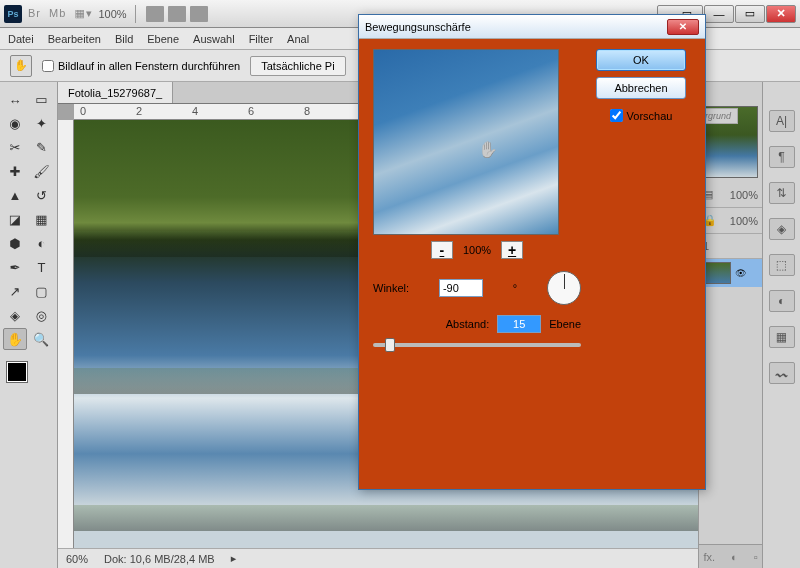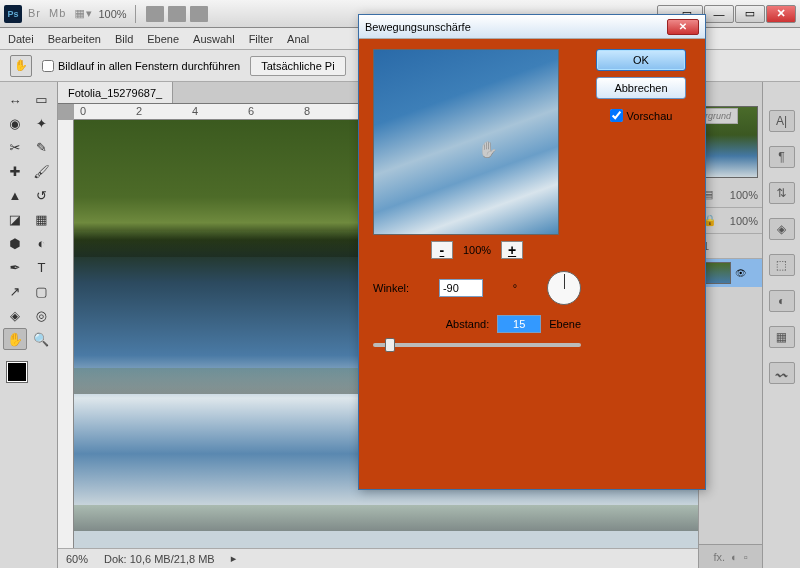--- a/index.html
+++ b/index.html
@@ -38,21 +38,21 @@
 .canvas{flex:1;background:linear-gradient(to bottom,#3b5a1f 0%,#4d6b28 18%,#6f8a3e 24%,#1f2e12 28%,#2c4a5f 38%,#4a7aa5 55%,#dde6eb 65%,#5a88b0 78%,#c8d4db 90%);position:relative;filter:blur(.4px)}
 .canvas::before{content:"";position:absolute;inset:0;background:repeating-linear-gradient(to bottom,transparent 0,transparent 26%,rgba(80,110,50,.25) 26%,rgba(20,30,15,.4) 32%,transparent 32%)}
 .status{height:20px;background:#e4e4e4;border-top:1px solid #aaa;display:flex;align-items:center;padding:0 8px;gap:16px;font-size:10px;color:#444}
 .right-panels{width:38px;background:#d5d5d5;border-left:1px solid #999;display:flex;flex-direction:column;padding:28px 4px 4px;gap:14px;align-items:center}
 .panel-ic{width:26px;height:22px;background:#c8c8c8;border:1px solid #999;border-radius:2px;display:flex;align-items:center;justify-content:center;font-size:12px;color:#555}
 .side-col{width:64px;background:#cfcfcf;border-left:1px solid #999;display:flex;flex-direction:column}
 .mini-img{height:72px;margin:24px 4px 4px;background:linear-gradient(#4a6b2a 0%,#3b5822 40%,#4478a4 70%,#cad5db 100%);border:1px solid #666}
 .side-tab{padding:6px 4px;border-bottom:1px solid #aaa;font-size:10px;color:#555;display:flex;justify-content:space-between;align-items:center}
 .layer-row{display:flex;align-items:center;padding:3px 4px;background:#8ab8e8;gap:4px}
 .layer-thumb{width:28px;height:22px;background:linear-gradient(#4a6b2a,#4478a4);border:1px solid #666}
-.panel-foot{margin-top:auto;height:24px;background:#c4c4c4;border-top:1px solid #999;display:flex;align-items:center;justify-content:center;gap:6px;font-size:10px;color:#777}
+.panel-foot{margin-top:auto;height:24px;background:#c4c4c4;border-top:1px solid #999;display:flex;align-items:center;justify-content:center;gap:16px;font-size:10px;color:#777}
 .dialog{position:absolute;top:14px;left:358px;width:348px;height:476px;background:#c2410c;border:1px solid #3a6ea5;box-shadow:2px 2px 10px rgba(0,0,0,.3);z-index:100}
 .dlg-title{height:24px;background:linear-gradient(#fff,#d4e4f4);display:flex;align-items:center;padding:0 6px;border-bottom:1px solid #aaa}
 .dlg-close{margin-left:auto;width:32px;height:16px;background:linear-gradient(#e88,#c33);border:1px solid #922;border-radius:2px;color:#fff;display:flex;align-items:center;justify-content:center;font-weight:bold;font-size:10px}
 .dlg-body{padding:10px 14px;display:flex;gap:10px}
 .preview-col{flex:1}
 .preview{width:186px;height:186px;border:1px solid #666;background:linear-gradient(160deg,#2a6aa8 0%,#3d7fb8 30%,#a8c4d8 50%,#6a9ec8 65%,#d8e4ec 80%,#4a88b8 100%);position:relative;cursor:grab}
 .preview::after{content:"✋";position:absolute;top:90px;left:104px;font-size:16px;filter:grayscale(1)}
 .zoom-row{display:flex;align-items:center;justify-content:center;gap:10px;margin-top:6px}
 .zb{width:22px;height:18px;border:1px solid #888;background:#f6f6f6;display:flex;align-items:center;justify-content:center;font-size:14px;font-weight:bold;text-decoration:underline}
 .params{margin-top:12px}
@@ -149,21 +149,21 @@
         <span style="left:118px">4</span>
         <span style="left:174px">6</span>
         <span style="left:230px">8</span>
     </div>
     <div class="canvas-body">
       <div class="ruler-v"></div>
       <div class="canvas"></div>
     </div>
     <div class="status">
       <span>60%</span>
-      <span>Dok: 10,6 MB/21,8 MB</span>
+      <span>Dok: 10,6 MB/28,4 MB</span>
       <span>▸</span>
     </div>
   </div>
 
   <div class="side-col">
     <div class="mini-img"></div>
     <div class="side-tab">
         <span>▤</span>
         <span>100%</span>
       </div>

